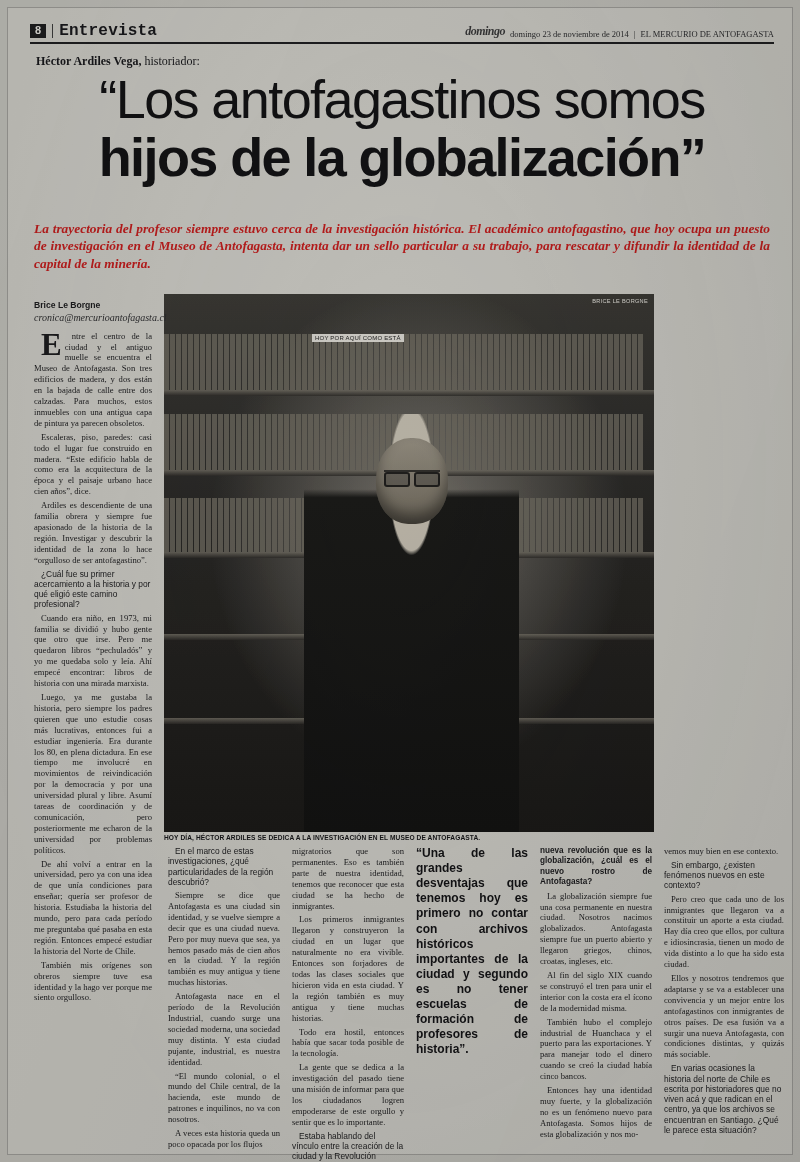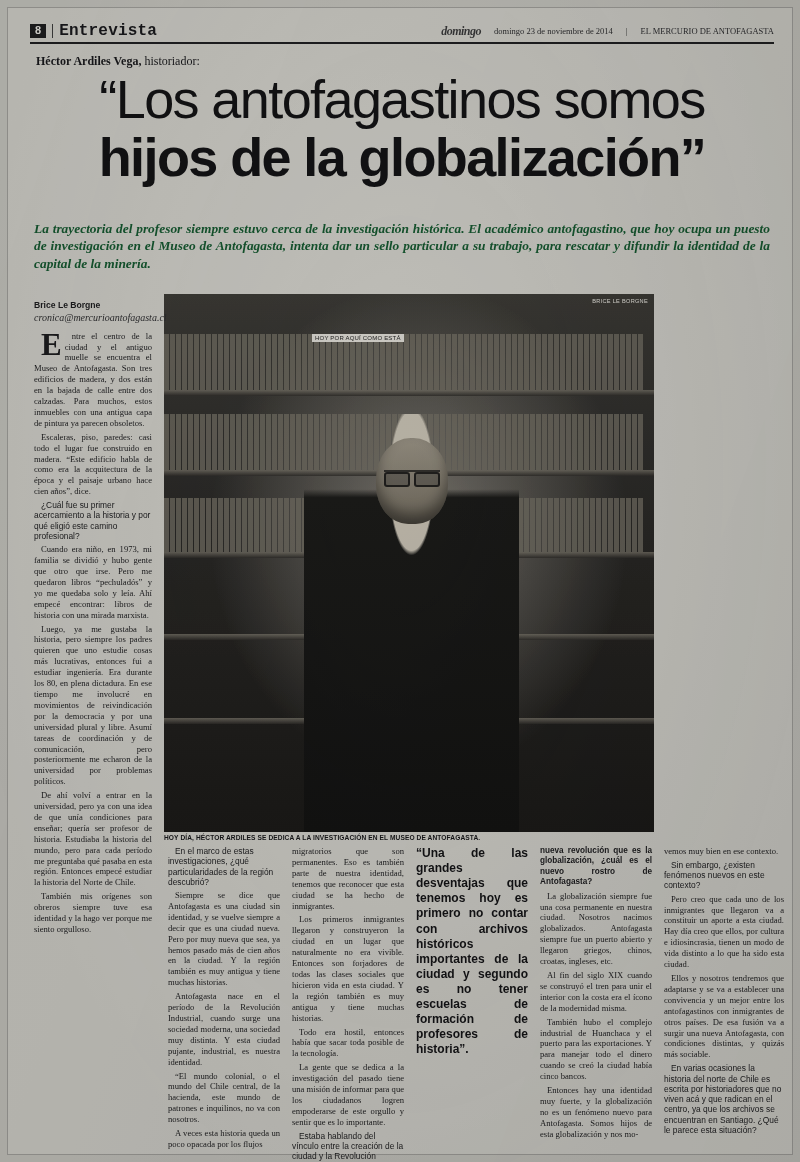--- a/index.html
+++ b/index.html
@@ -57,22 +57,22 @@
   }
   .sect-div { width: 1px; height: 14px; background: #3a3a3a; }
   .section {
     font-family: Liberation Mono, monospace;
     font-weight: bold;
     font-size: 16px;
     letter-spacing: .2px;
   }
   .mast-right {
     display: flex;
-    align-items: center;
-    gap: 13px;
+    align-items: flex-end;
+    gap: 5px;
     font-size: 8.5px;
     font-family: "Liberation Serif", serif;
     color: #2a2a2c;
     white-space: nowrap;
   }
   .mast-logo {
     font-family: "Liberation Serif", serif;
     font-style: italic;
     font-weight: bold;
     font-size: 12px;
@@ -122,21 +122,21 @@
 
   .standfirst {
     position: absolute;
     left: 26px; right: 22px; top: 212px;
     font-family: "Liberation Serif", serif;
     font-weight: bold;
     font-style: italic;
     font-size: 13.4px;
     line-height: 1.3;
     text-align: justify;
-    color: #14532d;
+    color: #b91c1c;
   }
 
   
   .col {
     position: absolute;
     font-family: "Liberation Serif", serif;
     font-size: 8.6px;
     line-height: 1.27;
     text-align: justify;
     color: #1a1a1c;
@@ -592,20 +592,21 @@
     <div class="caption">HOY DÍA, HÉCTOR ARDILES SE DEDICA A LA INVESTIGACIÓN EN EL MUSEO DE ANTOFAGASTA.</div>
 
     <div class="pullquote">“Una de las grandes desventajas que tenemos hoy es primero no contar con archivos históricos importantes de la ciudad y segundo es no tener escuelas de formación de profesores de historia”.</div>
 
     <div class="col" id="col1">
       <div class="byline">Brice Le Borgne</div>
       <div class="byline-mail">cronica@mercurioantofagasta.cl</div>
       <div>
           <p class="dropcap-p"><span class="dropcap">E</span>ntre el centro de la ciudad y el antiguo muelle se encuentra el Museo de Antofagasta. Son tres edificios de madera, y dos están en la bajada de calle entre dos calzadas. Para muchos, estos inmuebles con una antigua capa de pintura ya parecen obsoletos.</p>
           <p>Escaleras, piso, paredes: casi todo el lugar fue construido en madera. “Este edificio habla de como era la acquitectura de la época y el paisaje urbano hace cien años”, dice.</p>
+          <p>Ardiles es descendiente de una familia obrera y siempre fue apasionado de la historia de la región. Investigar y descubrir la identidad de la zona lo hace “orgulloso de ser antofagastino”.</p>
           <p class="q">¿Cuál fue su primer acercamiento a la historia y por qué eligió este camino profesional?</p>
           <p>Cuando era niño, en 1973, mi familia se dividió y hubo gente que otro que irse. Pero me quedaron libros “pechuladós” y yo me quedaba solo y leía. Ahí empecé encontrar: libros de historia con una mirada marxista.</p>
           <p>Luego, ya me gustaba la historia, pero siempre los padres quieren que uno estudie cosas más lucrativas, entonces fui a estudiar ingeniería. Era durante los 80, en plena dictadura. En ese tiempo me involucré en movimientos de reivindicación por la democracia y por una universidad plural y libre. Asumí tareas de coordinación y de comunicación, pero posteriormente me echaron de la universidad por problemas políticos.</p>
           <p>De ahí volví a entrar en la universidad, pero ya con una idea de que unía condiciones para enseñar; quería ser profesor de historia. Estudiaba la historia del mundo, pero para cada período me preguntaba qué pasaba en esta región. Entonces empecé estudiar la historia del Norte de Chile.</p>
           <p>También mis orígenes son obreros siempre tuve esa identidad y la hago ver porque me siento orgulloso.</p>
         </div>
     </div>
 
     <div class="col" id="col2">
       <div>

